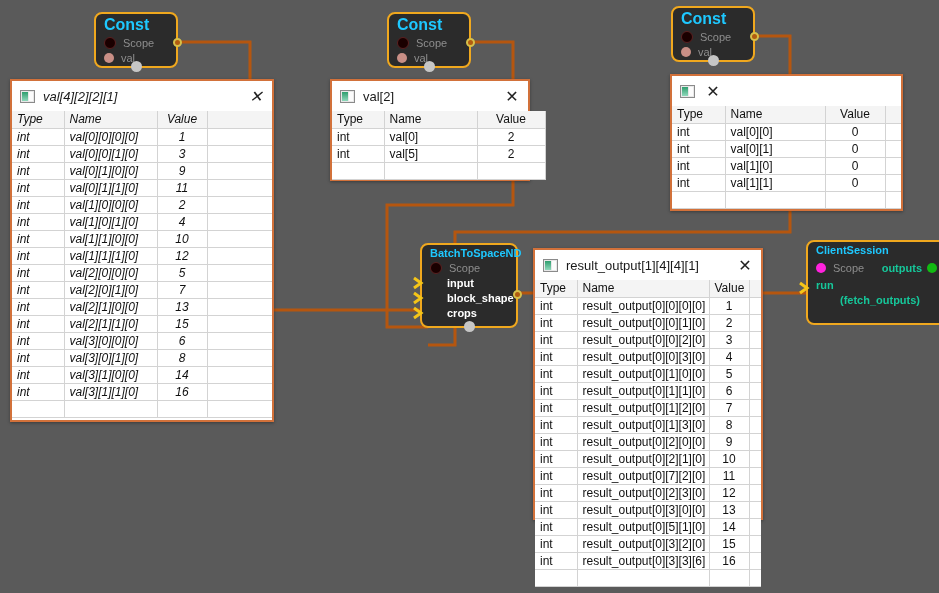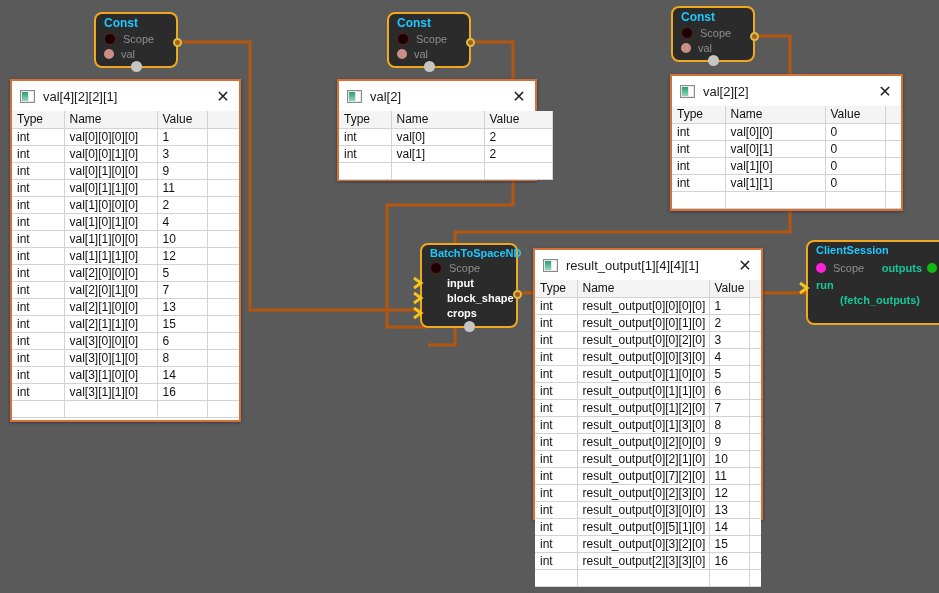--- a/index.html
+++ b/index.html
@@ -32,21 +32,21 @@
     position: absolute;
     background: #2b2b2b;
     border: 2px solid #f0a81e;
     border-radius: 8px;
     box-sizing: border-box;
     z-index: 5;
   }
   .node-title {
     color: #1ec8ff;
     font-weight: bold;
-    font-size: 12px;
+    font-size: 16px;
     padding: 2px 0 1px 8px;
     letter-spacing: 0px;
     white-space: nowrap;
   }
   .port-row {
     display: flex;
     align-items: center;
     height: 15px;
     padding-left: 8px;
     position: relative;
@@ -161,21 +161,21 @@
     color: #111;
     font-weight: normal;
     white-space: nowrap;
     overflow: hidden;
   }
   table.grid th {
     background: #f4f4f4;
     text-align: left;
     border-top: none;
   }
-  table.grid th.num, table.grid td.num { text-align: left; margin-left: 16px; }
+  table.grid th.num, table.grid td.num { text-align: center; margin-left: 16px; }
   table.grid td { background: #fff; }
   table.grid tr:first-child th:first-child,
   table.grid tr td:first-child { border-left: none; }
   table.grid th:last-child, table.grid td:last-child { border-right: none; }
   .filler td { height: 16px; }
 </style>
 </head>
 <body>
 
 <div id="canvas">
@@ -278,21 +278,21 @@
       <svg class="arrow-glyph" viewBox="0 0 13 14" style="top:2px; margin-top:0;">
         <path d="M1 2 L8 7 L1 12" fill="none" stroke="#f5c518" stroke-width="3"></path>
       </svg>
       <span class="port-label teal">run</span>
     </div>
     <div class="port-row" style="height:14px;justify-content:center;">
       <span class="port-label teal">(fetch_outputs)</span>
     </div>
   </div>
 
-  <div class="panel" id="panel-val4221" style="left:10px; top:79px; width:231px; height:343px;">
+  <div class="panel" id="panel-val4221" style="left:10px; top:79px; width:264px; height:343px;font-style:italic;">
     <div class="panel-title">
       <span class="panel-icon"></span>
       <span class="panel-title-text">val[4][2][2][1]</span>
       <span class="panel-close">✕</span>
     </div>
     <table class="grid">
       <colgroup>
           <col style="width:52px">
           <col style="width:93px">
           <col style="width:50px">
@@ -404,21 +404,21 @@
       <tr class="filler">
             <td></td>
             <td></td>
             <td></td>
             <td></td>
           </tr>
     </tbody>
       </table>
   </div>
 
-  <div class="panel" id="panel-val2" style="left:337px; top:79px; width:200px; height:102px;">
+  <div class="panel" id="panel-val2" style="left:330px; top:79px; width:200px; height:102px;">
     <div class="panel-title">
       <span class="panel-icon"></span>
       <span class="panel-title-text">val[2]</span>
       <span class="panel-close">✕</span>
     </div>
     <table class="grid">
       <colgroup>
           <col style="width:52px">
           <col style="width:93px">
           <col style="width:68px">
@@ -432,38 +432,37 @@
         <th></th>
       </tr>
       <tr>
             <td>int</td>
             <td>val[0]</td>
             <td class="num">2</td>
             <td></td>
           </tr>
       <tr>
             <td>int</td>
-            <td>val[1]</td>
+            <td>val[5]</td>
             <td class="num">2</td>
             <td></td>
           </tr>
       <tr class="filler">
             <td></td>
             <td></td>
             <td></td>
             <td></td>
           </tr>
     </tbody>
       </table>
   </div>
 
   <div class="panel" id="panel-val22" style="left:670px; top:74px; width:233px; height:137px;">
     <div class="panel-title">
       <span class="panel-icon"></span>
-      <span class="panel-title-text">val[2][2]</span>
       <span class="panel-close">✕</span>
     </div>
     <table class="grid">
       <colgroup>
           <col style="width:53px">
           <col style="width:100px">
           <col style="width:60px">
           <col>
         </colgroup>
       <tbody>
@@ -612,21 +611,21 @@
             <td></td>
           </tr>
       <tr>
             <td>int</td>
             <td>result_output[0][3][2][0]</td>
             <td class="num">15</td>
             <td></td>
           </tr>
       <tr>
             <td>int</td>
-            <td>result_output[2][3][3][0]</td>
+            <td>result_output[0][3][3][6]</td>
             <td class="num">16</td>
             <td></td>
           </tr>
       <tr class="filler">
             <td></td>
             <td></td>
             <td></td>
             <td></td>
           </tr>
     </tbody>

